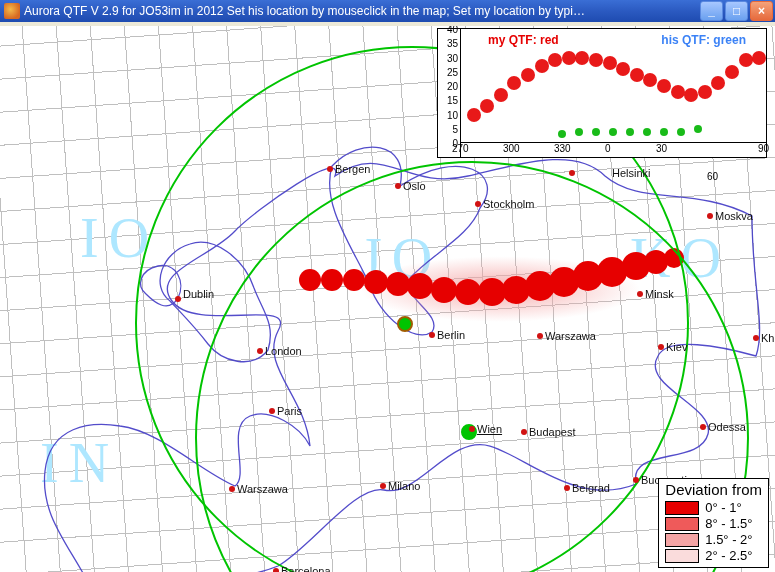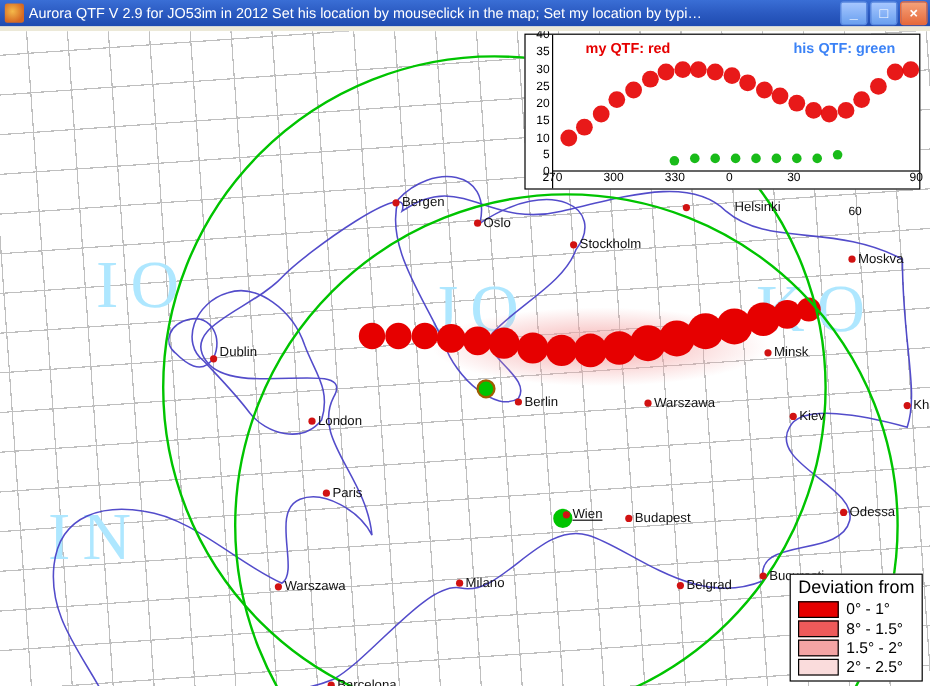--- a/index.html
+++ b/index.html
@@ -54,21 +54,21 @@
 </div>
 <div class="clientbar"></div>
 
 <div class="canvas">
 
   <div class="gridlines"></div>
 
   <div class="loc" style="left:80px;top:180px">IO</div>
   <div class="loc" style="left:360px;top:200px">JO</div>
   <div class="loc" style="left:630px;top:200px">KO</div>
-  <div class="loc" style="left:40px;top:390px">IN</div>
+  <div class="loc" style="left:40px;top:405px">IN</div>
 
   <svg class="coast" width="775" height="546">
     <path d="M90,560 C70,520 40,490 45,445 C50,400 90,395 120,400 C160,405 200,445 235,460 C250,450 225,400 250,390 C270,382 300,400 310,420 C305,370 260,340 278,305 C298,270 196,308 172,275 C150,246 210,232 235,205 C255,184 345,120 335,150 C385,115 405,165 468,150 C520,138 575,120 605,150 C640,180 695,160 752,190 C752,260 766,300 756,330 C720,320 668,310 658,330 C640,360 715,380 708,408 C700,440 628,420 636,458 C578,482 525,430 490,420 C450,408 418,472 384,464 C356,458 310,522 278,540 C230,560 170,548 124,560"></path>
 
     <path d="M170,275 C150,260 162,226 190,218 C214,210 244,232 254,262 C262,284 276,298 268,324 C252,344 222,336 208,318 C196,302 184,290 170,275 Z"></path>
     <path d="M146,268 C136,260 140,244 158,240 C176,236 186,256 178,272 C168,288 154,276 146,268 Z"></path>
 
     <path d="M332,140 C360,110 410,115 400,160 C460,120 506,148 480,182 C470,210 432,228 410,252 C398,270 444,288 432,306 C414,318 380,290 370,260 C356,226 320,180 332,140 Z"></path>
   </svg>
 

